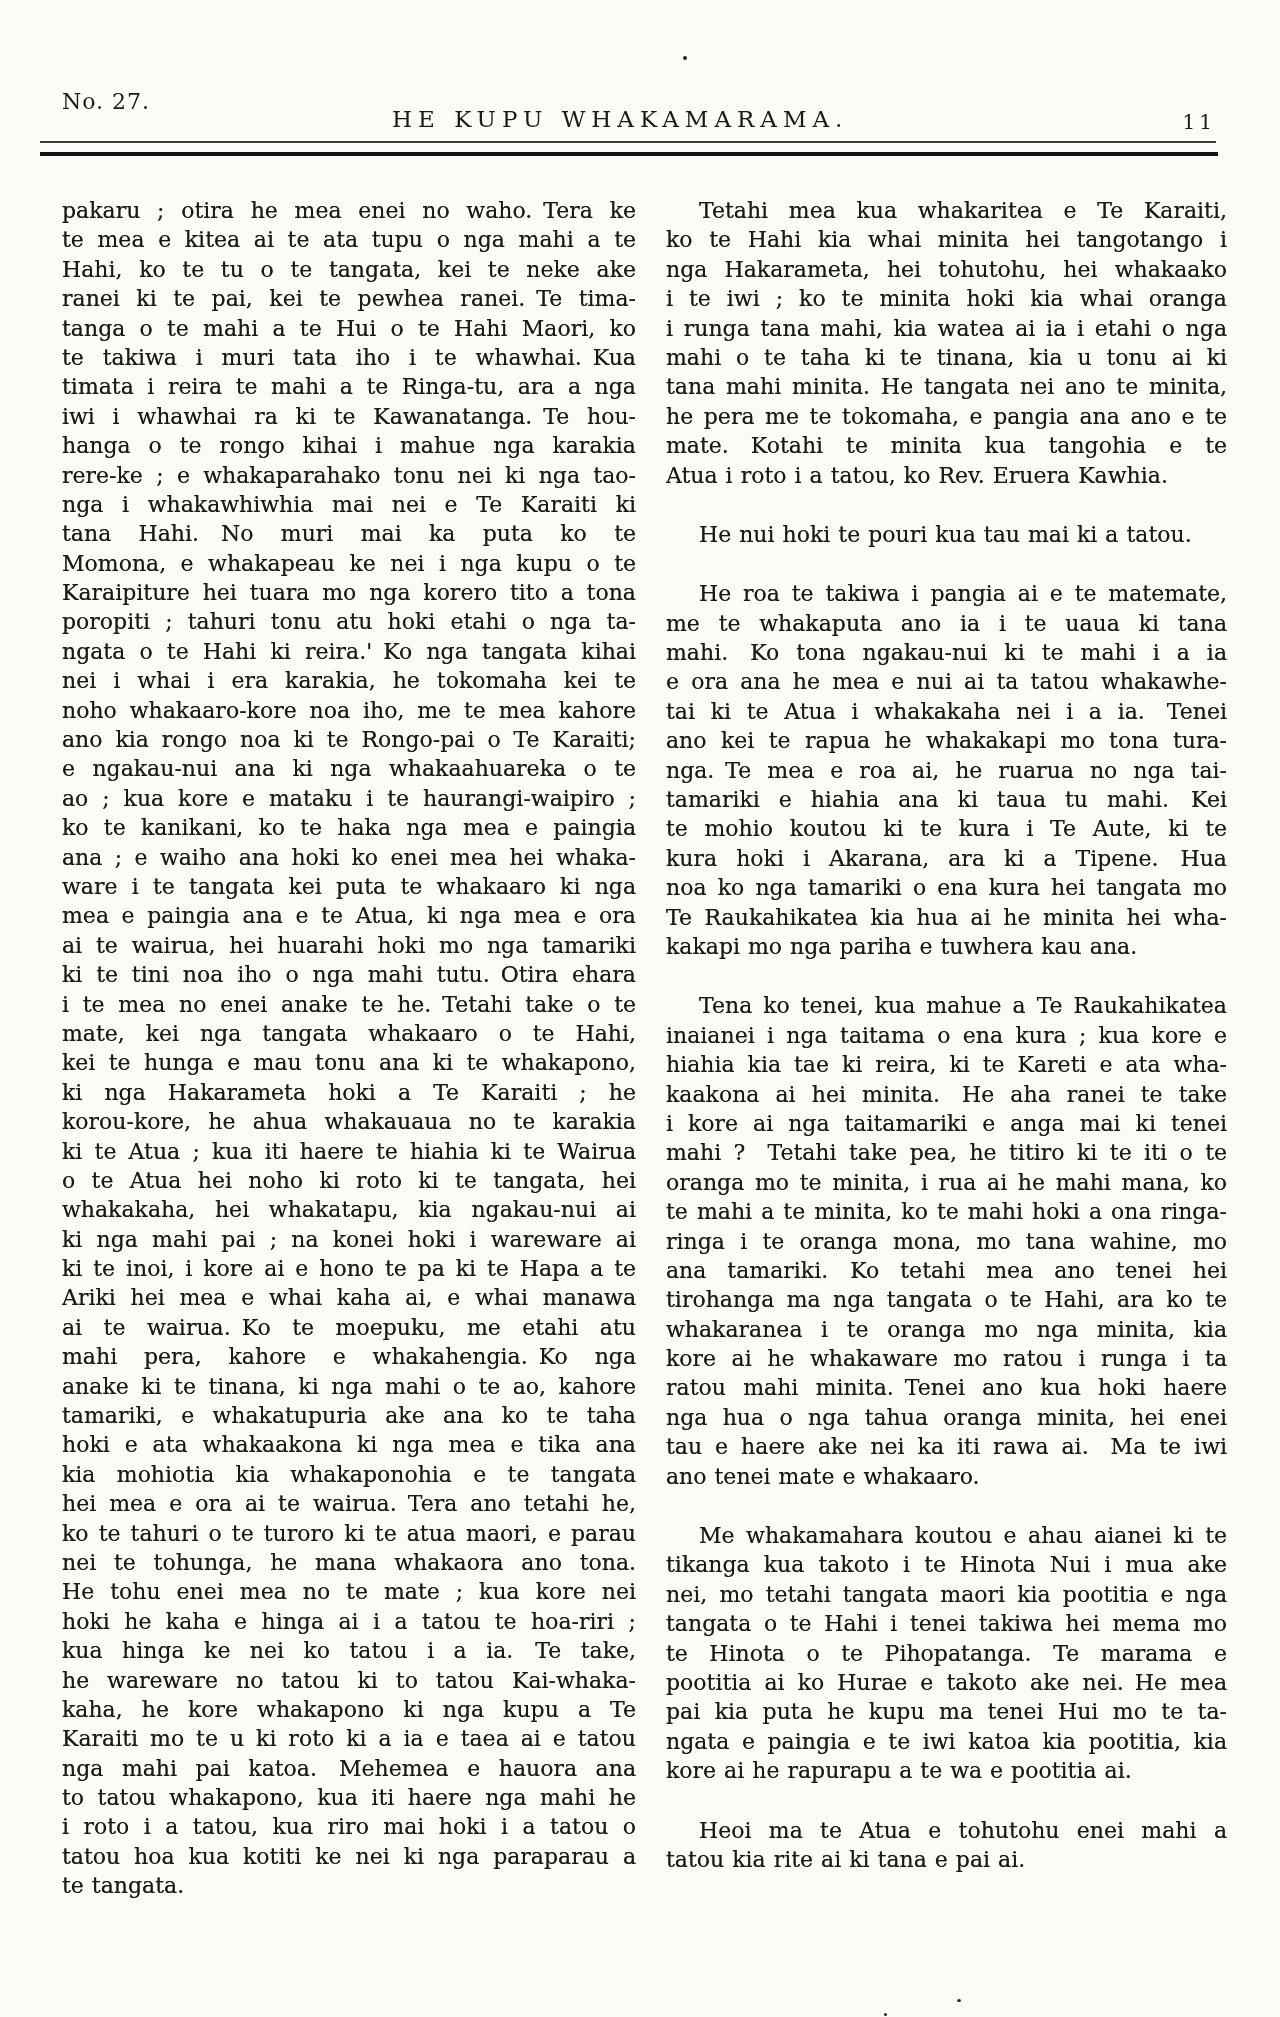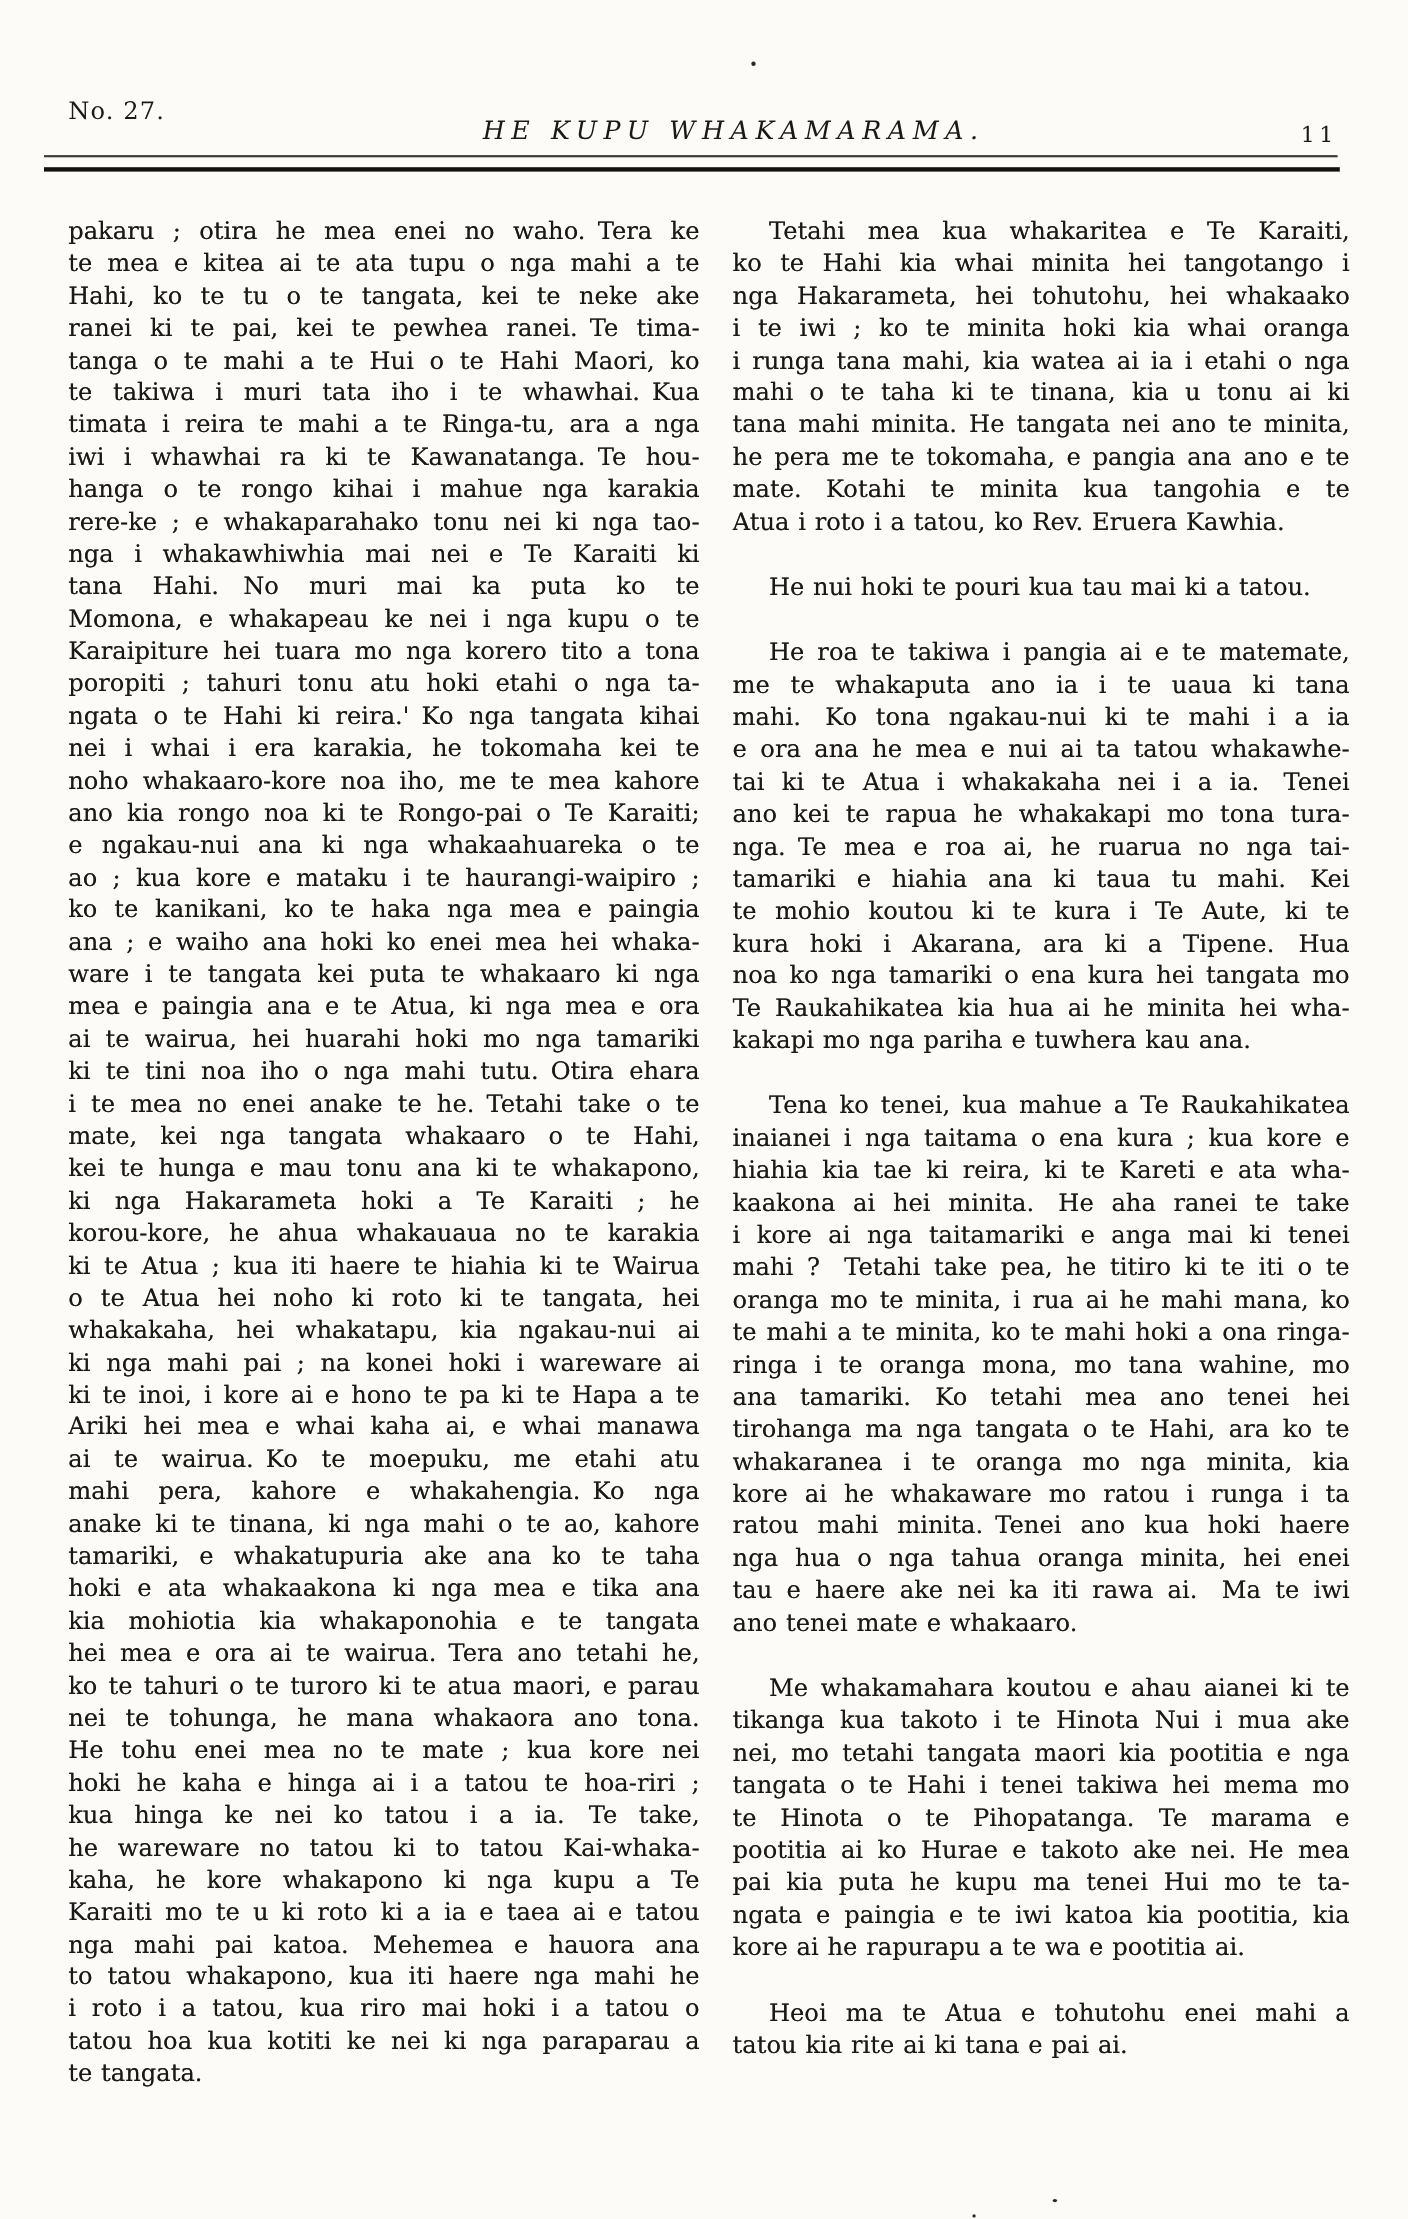--- a/index.html
+++ b/index.html
@@ -9,22 +9,22 @@
     font-family:"DejaVu Serif","Liberation Serif",serif;
     color:#1b1917;
   }
   .page{position:absolute;inset:0;}
   
   .hdr-issue{
     position:absolute;left:62px;top:89px;
     font-size:22px;letter-spacing:1px;
   }
   .hdr-title{
-    position:absolute;left:432px;top:106px;width:470px;
-    font-size:23px;letter-spacing:6px;text-align:center;white-space:nowrap;font-style:italic;
+    position:absolute;left:392px;top:106px;width:470px;
+    font-size:23px;letter-spacing:6px;text-align:left;white-space:nowrap;
   }
   .hdr-page{
     position:absolute;right:64px;top:110px;
     font-size:20px;letter-spacing:4px;
   }
   .rule-thin{
     position:absolute;left:40px;top:141px;width:1176px;height:2px;
     background:#1b1917;opacity:.85;
   }
   .rule-thick{

